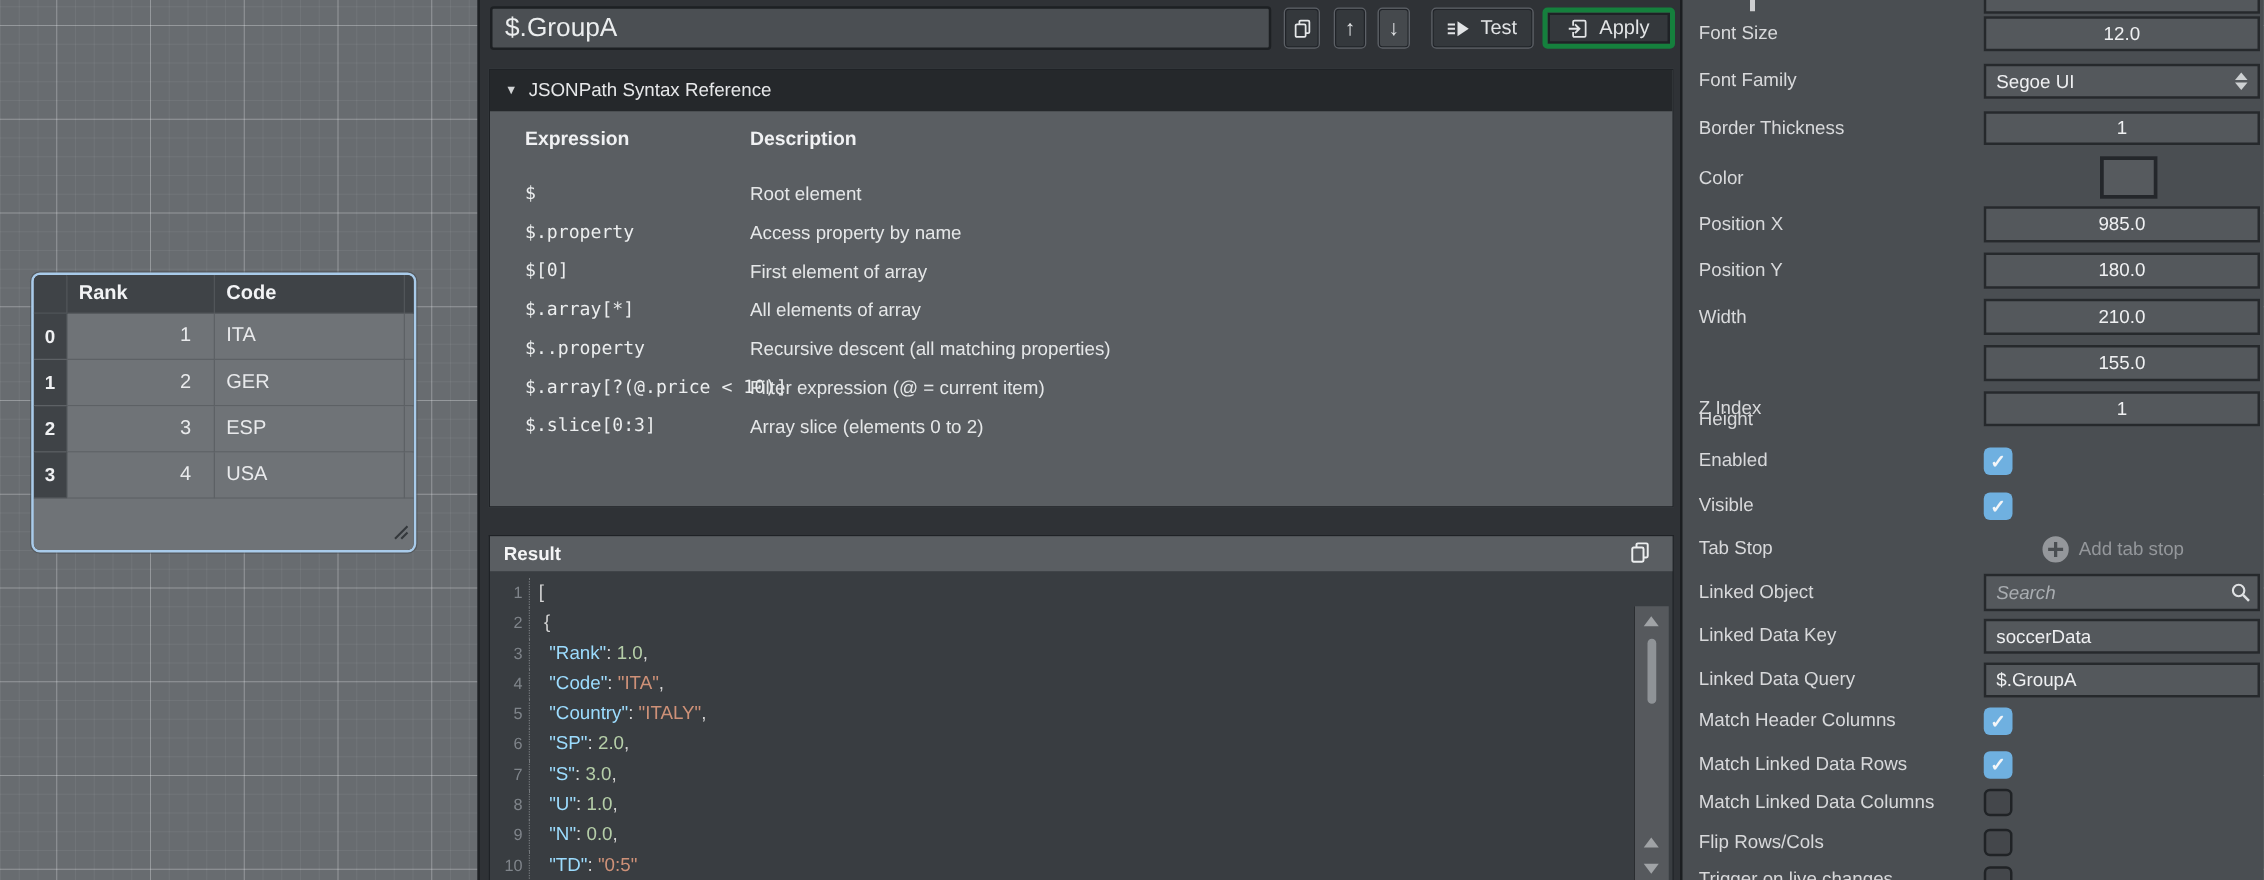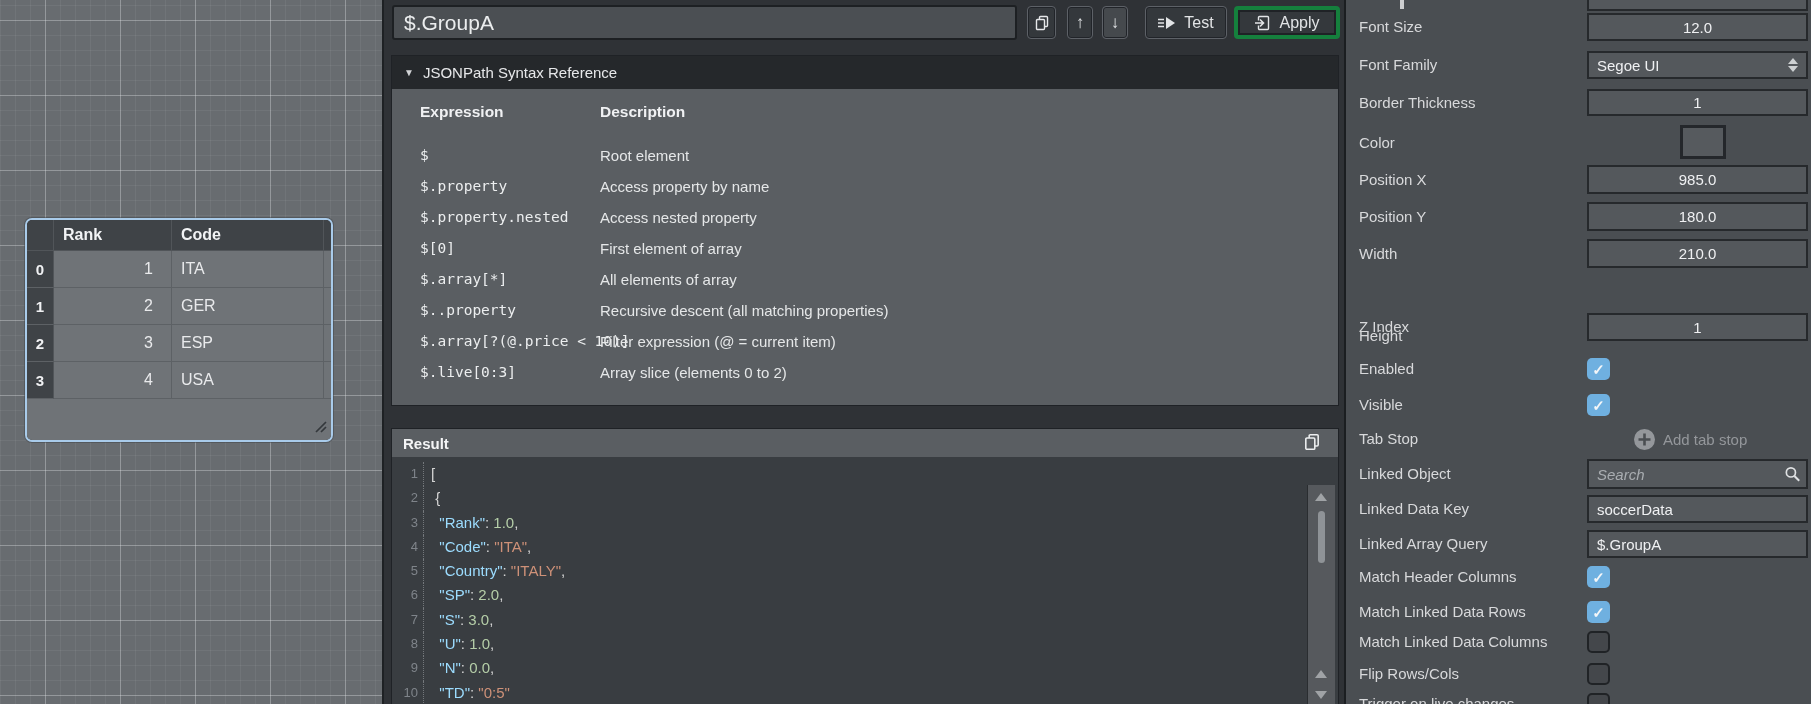--- a/index.html
+++ b/index.html
@@ -210,41 +210,37 @@
         <div class="syn-rows" id="syn-rows">
             <div class="syn-row">
               <span class="syn-expr">$</span>
               <span class="syn-desc">Root element</span>
             </div>
             <div class="syn-row">
               <span class="syn-expr">$.property</span>
               <span class="syn-desc">Access property by name</span>
             </div>
             <div class="syn-row">
-              <span class="syn-expr">$.property.nested</span>
-              <span class="syn-desc">Access nested property</span>
-            </div>
-            <div class="syn-row">
               <span class="syn-expr">$[0]</span>
               <span class="syn-desc">First element of array</span>
             </div>
             <div class="syn-row">
               <span class="syn-expr">$.array[*]</span>
               <span class="syn-desc">All elements of array</span>
             </div>
             <div class="syn-row">
               <span class="syn-expr">$..property</span>
               <span class="syn-desc">Recursive descent (all matching properties)</span>
             </div>
             <div class="syn-row">
               <span class="syn-expr">$.array[?(@.price &lt; 10)]</span>
               <span class="syn-desc">Filter expression (@ = current item)</span>
             </div>
             <div class="syn-row">
-              <span class="syn-expr">$.live[0:3]</span>
+              <span class="syn-expr">$.slice[0:3]</span>
               <span class="syn-desc">Array slice (elements 0 to 2)</span>
             </div>
           </div>
       </div>
     </div>
 
     <div class="result-section">
       <div class="res-header">
         <span>Result</span>
         <span class="res-copy" style="line-height:0;">
@@ -310,20 +306,21 @@
         <div class="prop-row" style="top: 202px; height: 29px;">
           <span class="prop-label" style="line-height: 29px;">Position Y</span>
           <input class="pinput pnum" readonly="" value="180.0" style="">
         </div>
         <div class="prop-row" style="top: 239px; height: 29px;">
           <span class="prop-label" style="line-height: 29px;">Width</span>
           <input class="pinput pnum" readonly="" value="210.0" style="">
         </div>
         <div class="prop-row" style="top: 276px; height: 29px;">
           <span class="prop-label" style="line-height: 29px; margin-top: 45px;">Height</span>
+          <input class="pinput pnum" readonly="" value="155.0" style="">
         </div>
         <div class="prop-row" style="top: 313px; height: 28px;">
           <span class="prop-label" style="line-height: 28px;">Z Index</span>
           <input class="pinput pnum" readonly="" value="1" style="">
         </div>
         <div class="prop-row" style="top: 358px; height: 22px;">
           <span class="prop-label" style="line-height: 22px;">Enabled</span>
           <div class="pcb checked">
             <span class="cbmark">✓</span>
           </div>
@@ -352,21 +349,21 @@
                 <circle cx="6.5" cy="6.5" r="4.3" fill="none" stroke="#dfe1e3" stroke-width="1.6"></circle>
                 <line x1="9.8" y1="9.8" x2="14.3" y2="14.3" stroke="#dfe1e3" stroke-width="1.9"></line>
               </svg></span>
           </div>
         </div>
         <div class="prop-row" style="top: 495px; height: 28px;">
           <span class="prop-label" style="line-height: 28px;">Linked Data Key</span>
           <input class="pinput ptext" readonly="" value="soccerData" style="">
         </div>
         <div class="prop-row" style="top: 530px; height: 28px;">
-          <span class="prop-label" style="line-height: 28px;">Linked Array Query</span>
+          <span class="prop-label" style="line-height: 28px;">Linked Data Query</span>
           <input class="pinput ptext" readonly="" value="$.GroupA" style="">
         </div>
         <div class="prop-row" style="top: 566px; height: 22px;">
           <span class="prop-label" style="line-height: 22px;">Match Header Columns</span>
           <div class="pcb checked">
             <span class="cbmark">✓</span>
           </div>
         </div>
         <div class="prop-row" style="top: 601px; height: 22px;">
           <span class="prop-label" style="line-height: 22px;">Match Linked Data Rows</span>

